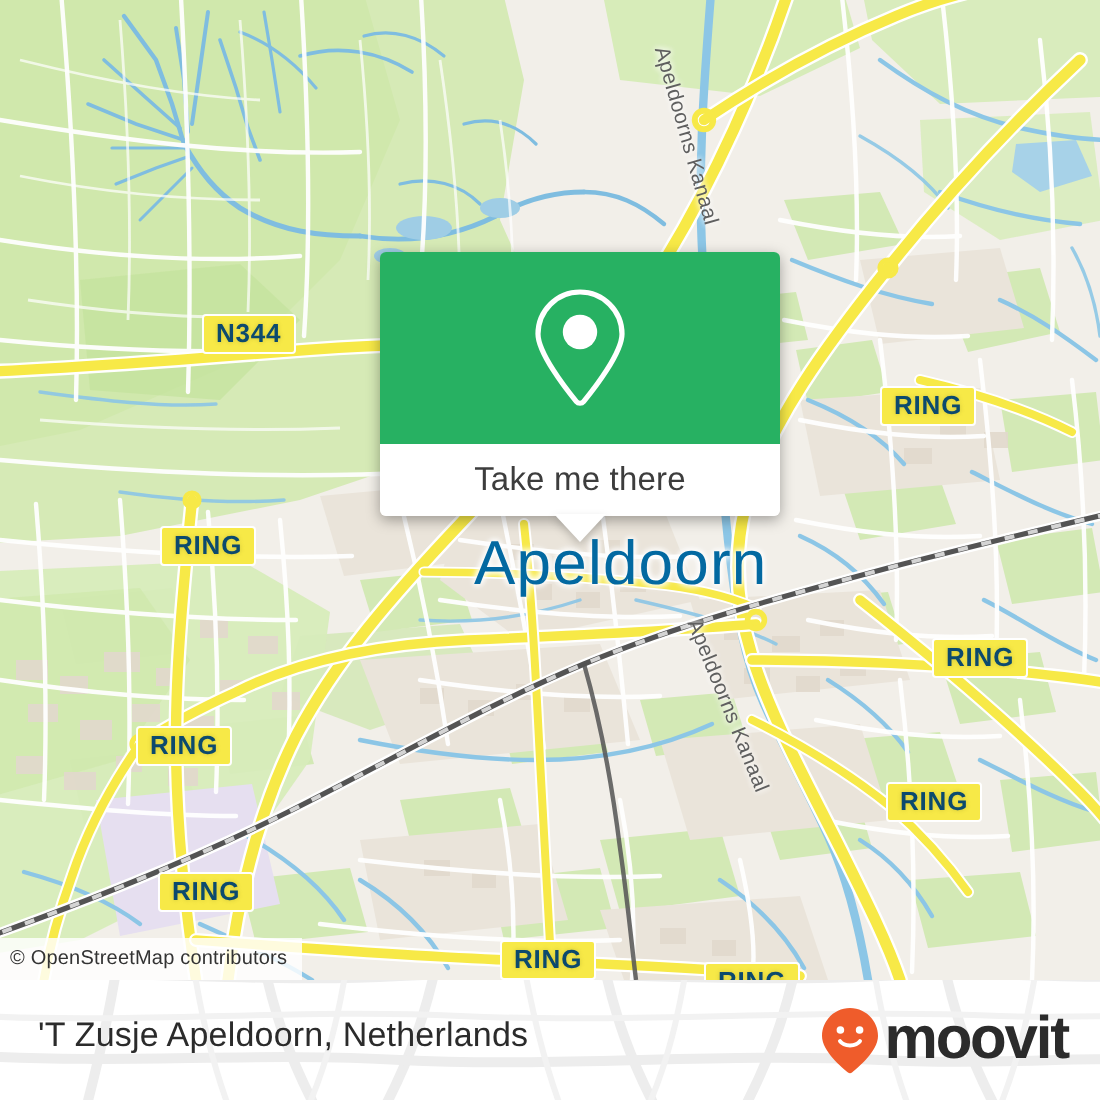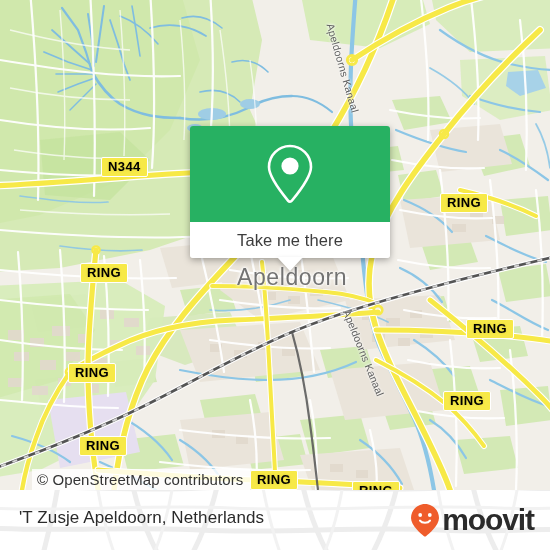--- a/index.html
+++ b/index.html
@@ -18,48 +18,47 @@
     overflow: hidden;
     background: #f2efe9;
   }
   #map svg { display: block; width: 550px; height: 490px; }
 
   
   #attribution {
     position: absolute; left: 0; bottom: 0;
     background: rgba(255,255,255,0.82);
     padding: 3px 7px 3px 5px;
-    font-size: 15px; color: #333;
+    font-size: 10px; color: #333;
     letter-spacing: .1px;
     line-height: 15px;
     white-space: nowrap;
-    margin-left: 32px;
   }
 
   
   .shield {
     position: absolute;
     background: #f7e947;
     border: 1.6px solid #ffffff;
     border-radius: 2px;
-    color: #000000;
+    color: #0c4a6e;
     font-size: 13px;
     font-weight: bold;
     letter-spacing: .4px;
     line-height: 15px;
     padding: 1px 6px 2px 6px;
     text-shadow: 0 0 2px rgba(160,150,40,.45);
     white-space: nowrap;
   }
 
   
   #city-label {
     position: absolute;
-    font-size: 23px;
-    color: #737373;
+    font-size: 31px;
+    color: #0369a1;
     letter-spacing: .6px;
     white-space: nowrap;
     text-shadow: 0 0 3px #fff, 0 0 3px #fff, 0 0 5px #fff;
   }
 
   
   .canal-label {
     position: absolute;
     font-size: 10.5px;
     color: #5f5f5f;

